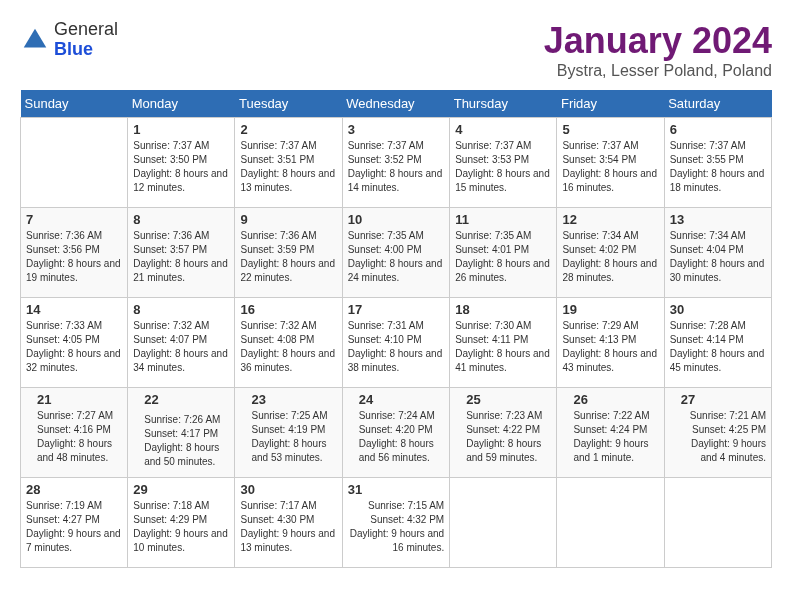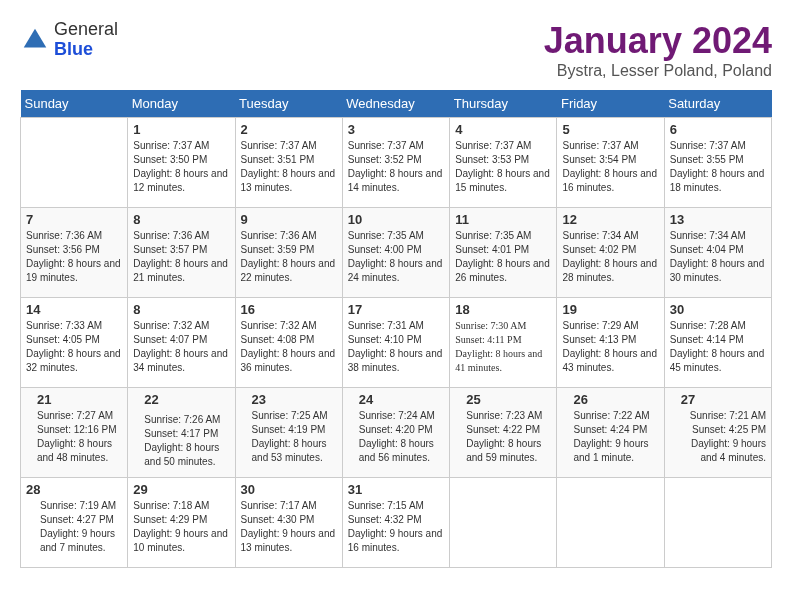--- a/index.html
+++ b/index.html
@@ -236,42 +236,42 @@
 Daylight: 8 hours and 36 minutes.</div>
         </td>
         <td>
           <span class="day-number">17</span>
           <div class="day-info" style="white-space: pre-line;">Sunrise: 7:31 AM
 Sunset: 4:10 PM
 Daylight: 8 hours and 38 minutes.</div>
         </td>
         <td>
           <span class="day-number">18</span>
-          <div class="day-info" style="white-space: pre-line; font-family: Liberation Serif, serif;">Sunrise: 7:30 AM
+          <div class="day-info" style="white-space: pre-line;">Sunrise: 7:30 AM
 Sunset: 4:11 PM
 Daylight: 8 hours and 41 minutes.</div>
         </td>
         <td>
           <span class="day-number">19</span>
           <div class="day-info" style="white-space: pre-line;">Sunrise: 7:29 AM
 Sunset: 4:13 PM
 Daylight: 8 hours and 43 minutes.</div>
         </td>
         <td>
           <span class="day-number">30</span>
           <div class="day-info" style="white-space: pre-line;">Sunrise: 7:28 AM
 Sunset: 4:14 PM
 Daylight: 8 hours and 45 minutes.</div>
         </td>
       </tr>
       <tr class="cal-row-4">
         <td>
           <span class="day-number">21</span>
           <div class="day-info" style="white-space: pre-line;">Sunrise: 7:27 AM
-Sunset: 12:16 PM
+Sunset: 4:16 PM
 Daylight: 8 hours and 48 minutes.</div>
         </td>
         <td>
           <span class="day-number">22</span>
           <div class="day-info" style="white-space: pre-line; margin-top: 6px;">Sunrise: 7:26 AM
 Sunset: 4:17 PM
 Daylight: 8 hours and 50 minutes.</div>
         </td>
         <td>
           <span class="day-number">23</span>
@@ -300,39 +300,39 @@
         <td>
           <span class="day-number">27</span>
           <div class="day-info" style="white-space: pre-line; text-align: right;">Sunrise: 7:21 AM
 Sunset: 4:25 PM
 Daylight: 9 hours and 4 minutes.</div>
         </td>
       </tr>
       <tr class="cal-row-5">
         <td>
           <span class="day-number">28</span>
-          <div class="day-info" style="white-space: pre-line; margin-left: 14px;">Sunrise: 7:19 AM
+          <div class="day-info" style="white-space: pre-line;">Sunrise: 7:19 AM
 Sunset: 4:27 PM
 Daylight: 9 hours and 7 minutes.</div>
         </td>
         <td>
           <span class="day-number">29</span>
           <div class="day-info" style="white-space: pre-line;">Sunrise: 7:18 AM
 Sunset: 4:29 PM
 Daylight: 9 hours and 10 minutes.</div>
         </td>
         <td>
           <span class="day-number">30</span>
           <div class="day-info" style="white-space: pre-line;">Sunrise: 7:17 AM
 Sunset: 4:30 PM
 Daylight: 9 hours and 13 minutes.</div>
         </td>
         <td>
           <span class="day-number">31</span>
-          <div class="day-info" style="white-space: pre-line;">Sunrise: 7:15 AM
+          <div class="day-info" style="white-space: pre-line; text-align: right;">Sunrise: 7:15 AM
 Sunset: 4:32 PM
 Daylight: 9 hours and 16 minutes.</div>
         </td>
         <td class="empty-cell"></td>
         <td class="empty-cell"></td>
         <td class="empty-cell"></td>
       </tr>
     </tbody>
 </table>
 

